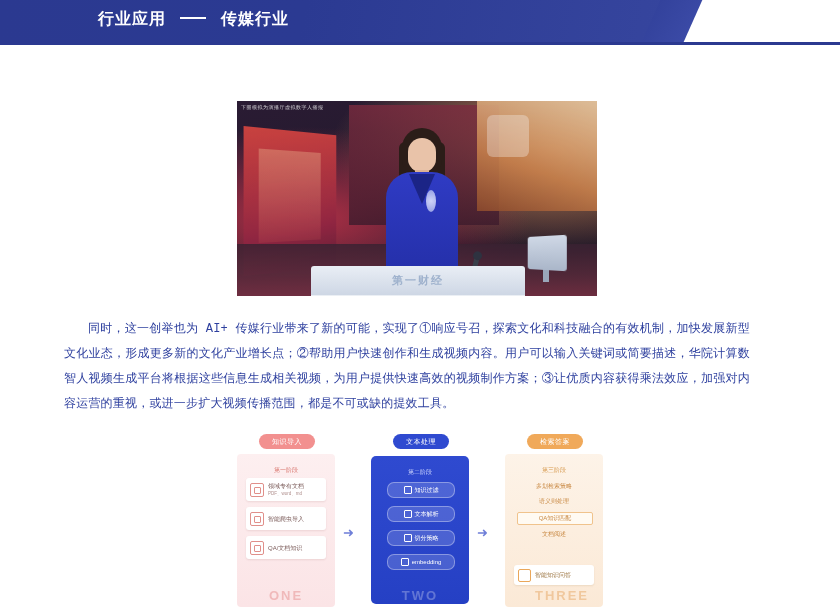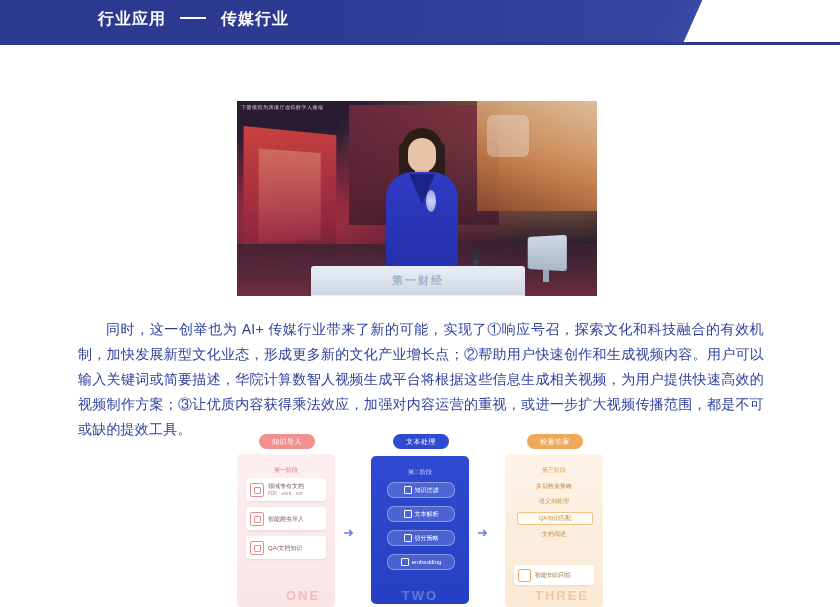--- a/index.html
+++ b/index.html
@@ -226,29 +226,30 @@
   .photo-topnote {
     position:absolute; left: 4px; top: 3px;
     font-size: 5px; color: rgba(255,255,255,.75);
     letter-spacing: .5px;
     white-space: nowrap;
   }
 
   
   .paragraph {
     position: absolute;
-    left: 78px;
+    left: 64px;
     top: 317px;
     width: 686px;
-    font-size: 14px;
+    font-size: 12px;
     line-height: 25px;
     color: #2d3f9e;
     text-align: justify;
     text-indent: 2em;
     letter-spacing: .2px;
+    font-family: Liberation Mono, monospace;
   }
 
   
   .flow {
     position: absolute;
     left: 237px;
     top: 434px;
     width: 366px;
     height: 173px;
   }
@@ -290,21 +291,21 @@
 
   .wm {
     position: absolute;
     bottom: 4px;
     width: 98px;
     text-align: center;
     font-size: 13px;
     font-weight: bold;
     letter-spacing: 2px;
   }
-  .wm-one   { left: 0;    color: rgba(232,150,150,.55); padding-left: 17px; }
+  .wm-one   { left: 0;    color: rgba(232,150,150,.55); }
   .wm-two   { left: 134px; color: rgba(255,255,255,.28); }
   .wm-three { left: 276px; color: rgba(231,171,110,.55); }
 
   .card {
     position: absolute;
     left: 9px;
     width: 80px;
     height: 23px;
     background: #ffffff;
     border-radius: 3px;

